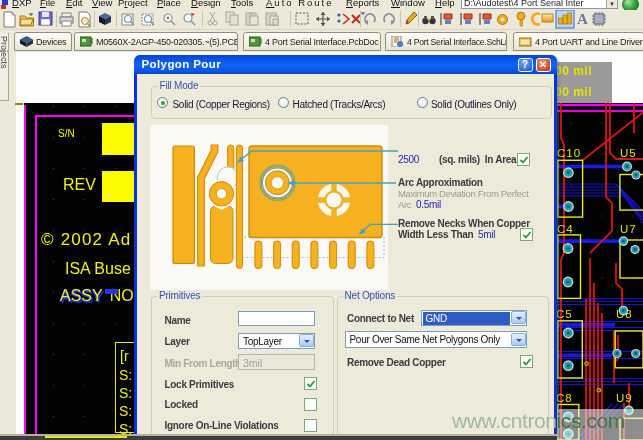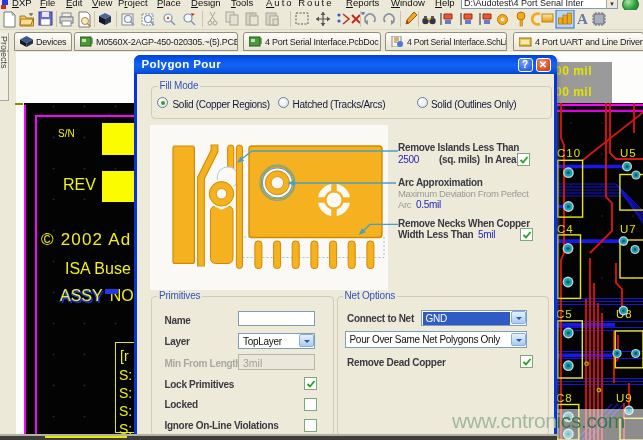--- a/index.html
+++ b/index.html
@@ -635,21 +635,20 @@
         <path d="M246,58 H140"></path>
         <path d="M248,99.4 H220 L211,108"></path>
       </g>
       <g fill="#45A0C4">
         <path d="M87,38 L94.2,35.8 L90.7,31.4 Z"></path>
         <path d="M137,58 L144.5,60.8 L144.5,55.2 Z"></path>
         <path d="M208.8,110 L215.8,107.2 L212,103.2 Z"></path>
       </g>
     </svg>
 
-    <span class="blab" style="left:261.5px;top:67.5px;">Remove Islands Less Than</span>
     <span class="bluval" style="left:261.5px;top:79.5px;">2500</span>
     <span class="blab" style="left:302.5px;top:79.5px;">(sq. mils)&nbsp; In Area</span>
     <div class="cb" style="left:380px;top:79px;">
           <svg width="10" height="10" viewBox="0 0 10 10">
             <path d="M1.5,5 L4,7.5 L8.5,2" stroke="#21A121" stroke-width="1.8" fill="none"></path>
           </svg>
         </div>
     <span class="blab" style="left:261.5px;top:102.5px;">Arc Approximation</span>
     <span class="graylab" style="left:261.5px;top:114px;">Maximum Deviation From Perfect</span>
     <span class="graylab" style="left:261.5px;top:124.5px;">Arc</span>

